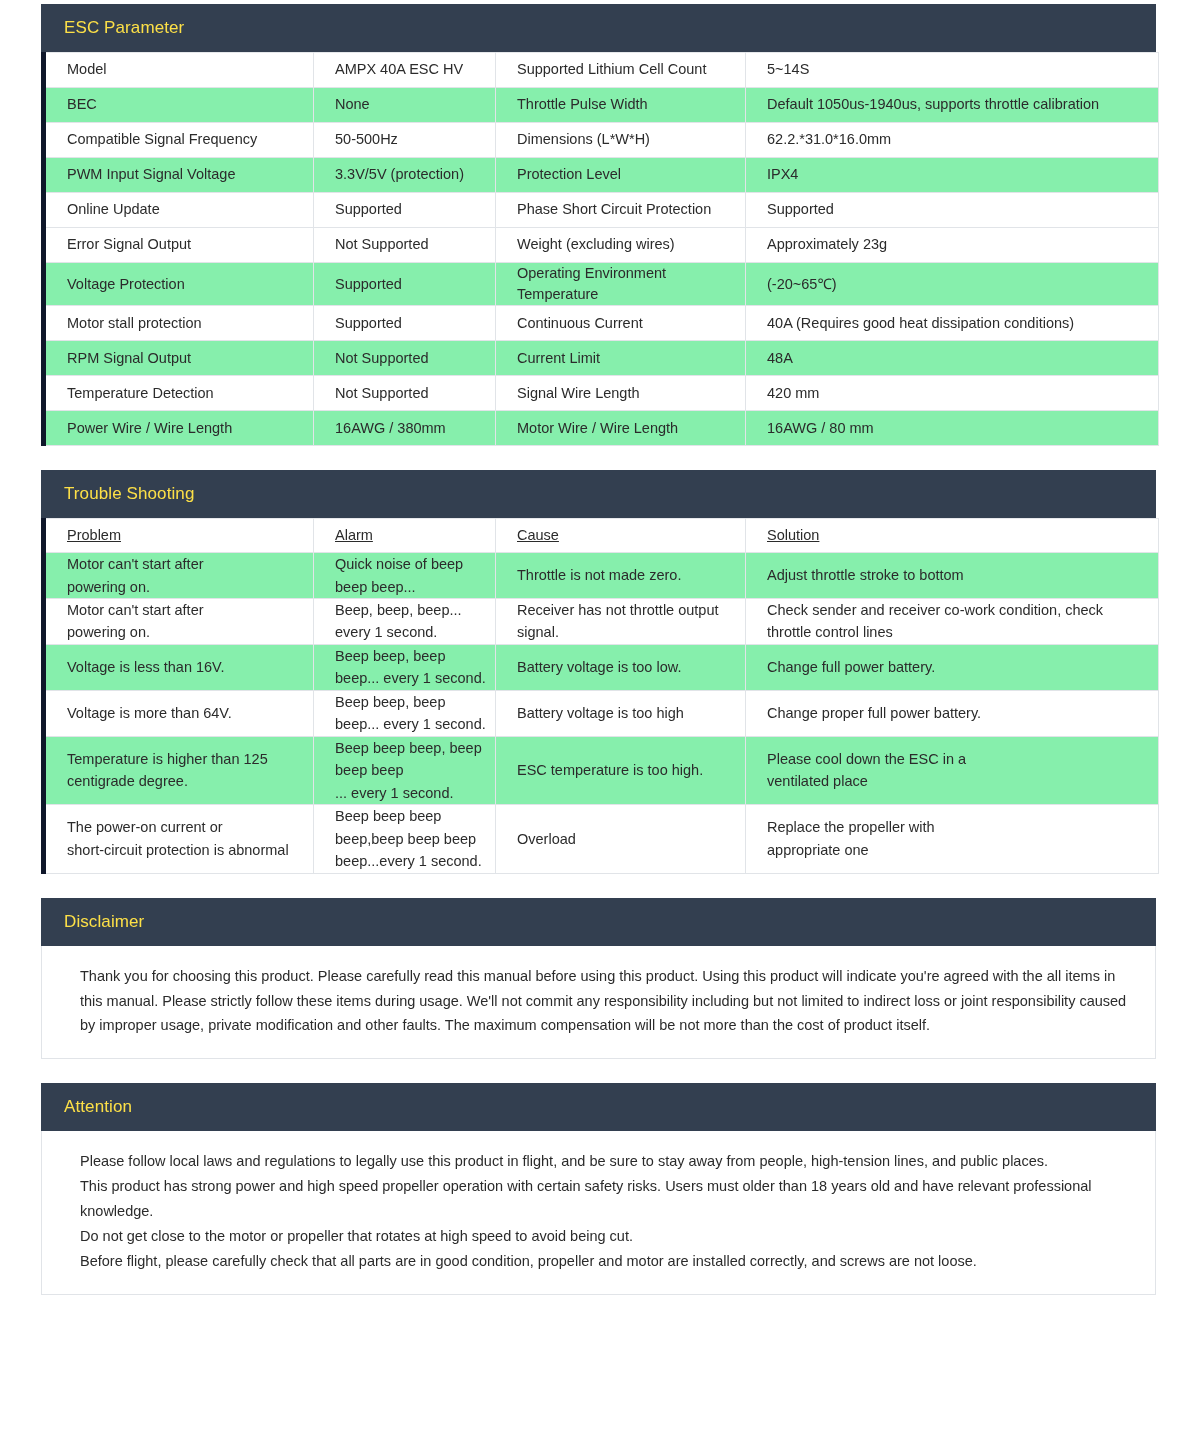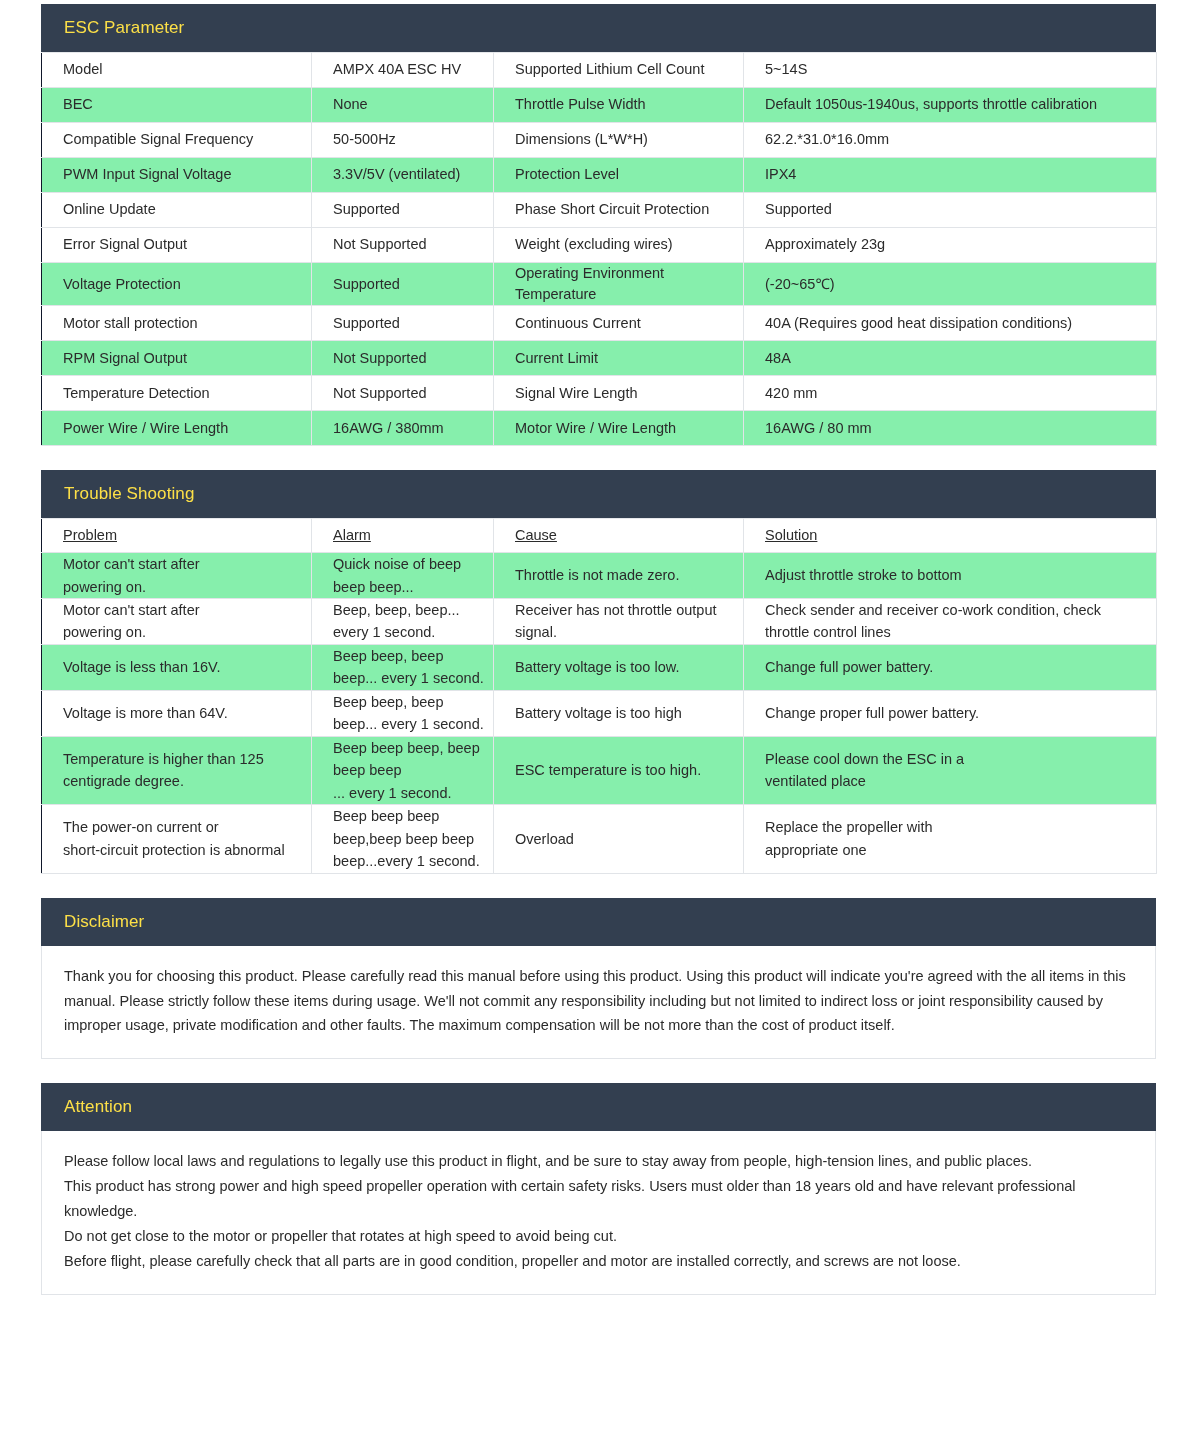--- a/index.html
+++ b/index.html
@@ -54,21 +54,21 @@
     padding: 0 0 0 21px;
     font-size: 14.5px;
     font-weight: 400;
     color: #2b2b2b;
     text-align: left;
     vertical-align: middle;
     line-height: 1.45;
     overflow: hidden;
   }
   table.grid tr td:first-child,
-  table.grid tr th:first-child { border-left: 1px solid #0f172a; }
+  table.grid tr th:first-child { border-left: 5px solid #0f172a; }
   table.grid tr:first-child td,
   table.grid tr:first-child th { border-top: 1px solid #e6e8eb; }
   table.grid tr.alt td { background: #86efac; }
 
   
   .esc-table td { height: 34px; }
   .esc-table col.c1 { width: 270px; }
   .esc-table col.c2 { width: 182px; }
   .esc-table col.c3 { width: 250px; }
   .esc-table col.c4 { width: 413px; }
@@ -91,21 +91,21 @@
     padding-bottom: 10px;
     white-space: pre-line;
   }
   .ts-table td.wide-line { line-height: 1.55; }
 
   
   .prose {
     border: 1px solid #e1e4e8;
     border-top: none;
     background: #ffffff;
-    padding: 18px 26px 20px 22px;
+    padding: 18px 26px 20px 38px;
   }
   .prose p {
     margin: 0;
     font-size: 14.5px;
     line-height: 1.72;
     color: #2b2b2b;
     white-space: pre-line;
   }
 </style>
 </head>
@@ -138,21 +138,21 @@
             <td>Default 1050us-1940us, supports throttle calibration</td>
           </tr>
           <tr>
             <td>Compatible Signal Frequency</td>
             <td>50-500Hz</td>
             <td>Dimensions (L*W*H)</td>
             <td>62.2.*31.0*16.0mm</td>
           </tr>
           <tr class="alt">
             <td>PWM Input Signal Voltage</td>
-            <td>3.3V/5V (ventilated)</td>
+            <td>3.3V/5V (protection)</td>
             <td>Protection Level</td>
             <td>IPX4</td>
           </tr>
           <tr>
             <td>Online Update</td>
             <td>Supported</td>
             <td>Phase Short Circuit Protection</td>
             <td>Supported</td>
           </tr>
           <tr>

